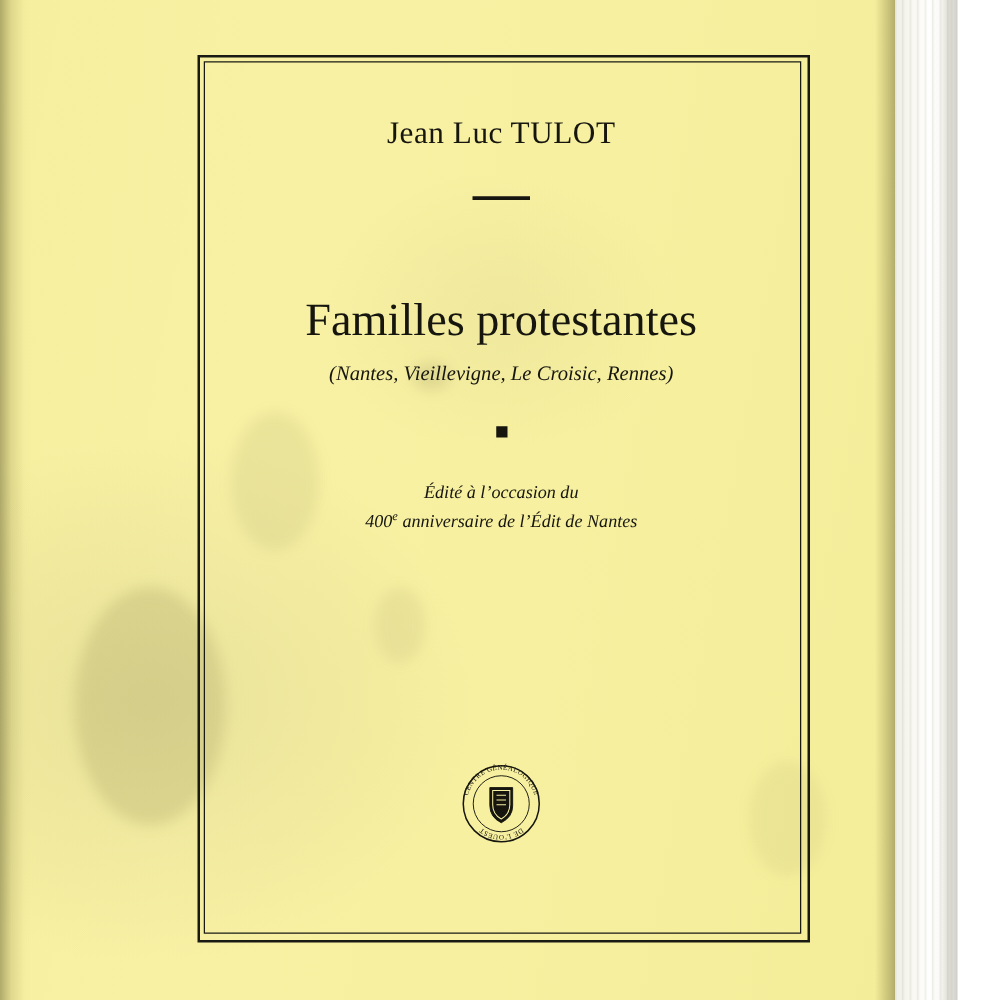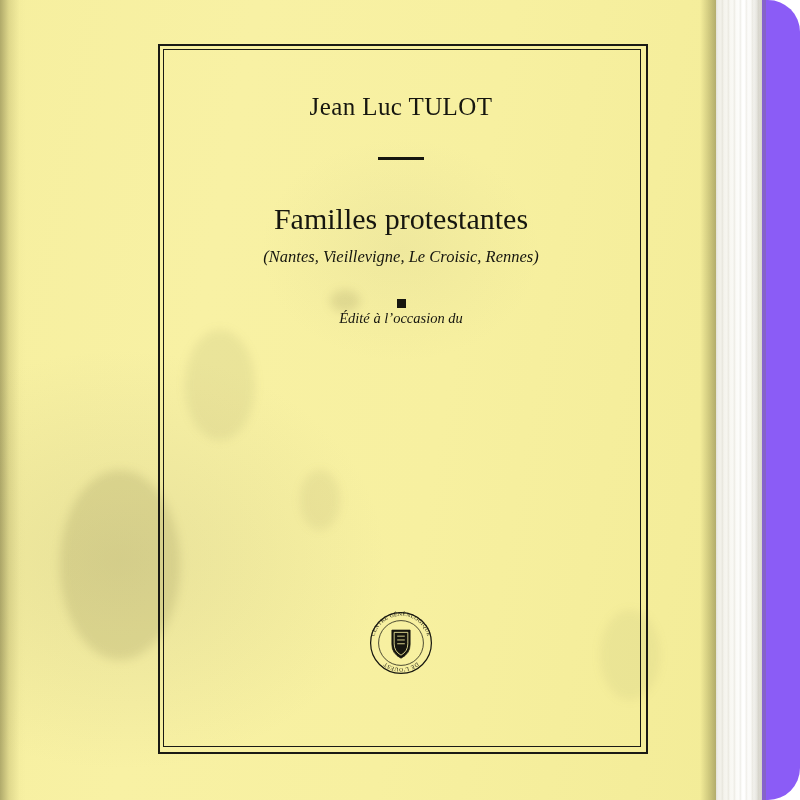--- a/index.html
+++ b/index.html
@@ -8,23 +8,23 @@
   }
   body {
     width: 800px;
     height: 800px;
     background: #ffffff;
     font-family: "Liberation Serif", serif;
     overflow: hidden;
   }
   .page {
     position: relative;
-    width: 800px;
-    height: 800px;
-    background: #8b5cf6;
+    width: 648px;
+    height: 800px;
+    background: #c2410c;
     border-radius: 32px;
   }
   
   .cover {
     position: absolute;
     left: 0px;
     top: 0px;
     width: 716px;
     height: 800px;
     background:
@@ -107,38 +107,39 @@
     letter-spacing: 0.4px;
     font-family: "Liberation Serif", serif;
   }
   .rule {
     width: 46px;
     height: 3px;
     background: #16160f;
     margin: 36px auto 0 auto;
   }
   .title {
-    margin-top: 39px;
-    font-size: 30px;
+    margin-top: 72px;
+    font-size: 37px;
     line-height: 1.36;
     font-family: "Liberation Serif", serif;
   }
   .subtitle {
     margin-top: 7px;
     font-size: 16.5px;
     font-style: italic;
     font-family: "Liberation Serif", serif;
   }
   .square {
     width: 9px;
     height: 9px;
     background: #16160f;
     margin: 32px auto 0 auto;
   }
   .occasion {
+    margin-top: 34px;
     font-size: 14.5px;
     font-style: italic;
     line-height: 1.5;
     font-family: "Liberation Serif", serif;
   }
   .occasion sup {
     font-size: 10px;
     vertical-align: super;
   }
   .logo-wrap {
@@ -202,20 +203,21 @@
       <div class="title">
         <div>Familles protestantes</div>
       </div>
 
       <div class="subtitle">(Nantes, Vieillevigne, Le Croisic, Rennes)</div>
 
       <div class="square"></div>
 
       <div class="occasion">
         <div>Édité à l’occasion du</div>
+        <div><span>400</span><sup>e</sup><span> anniversaire de l’Édit de Nantes</span></div>
       </div>
 
       <div class="logo-wrap">
         <div class="logo">
           <svg viewBox="0 0 100 100" width="76" height="76" aria-hidden="true">
             <defs>
               <path id="arcTop" d="M 50,50 m -36,0 a 36,36 0 0 1 72,0"></path>
               <path id="arcBottom" d="M 50,50 m 33,0 a 33,33 0 0 1 -66,0"></path>
             </defs>
             <circle cx="50" cy="50" r="40" fill="none" stroke="#16160f" stroke-width="1.6"></circle>

